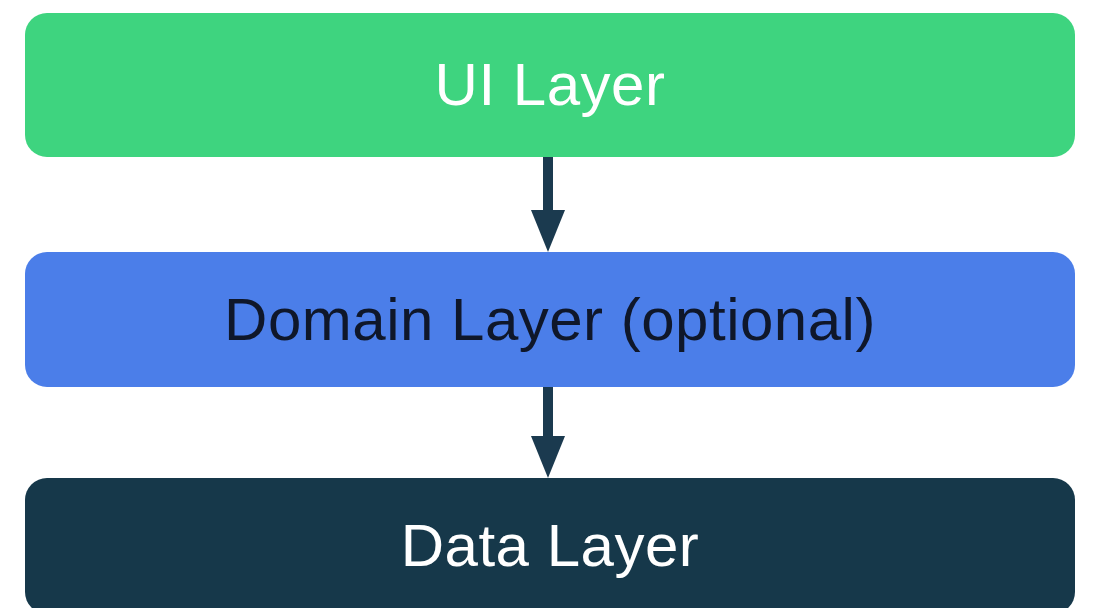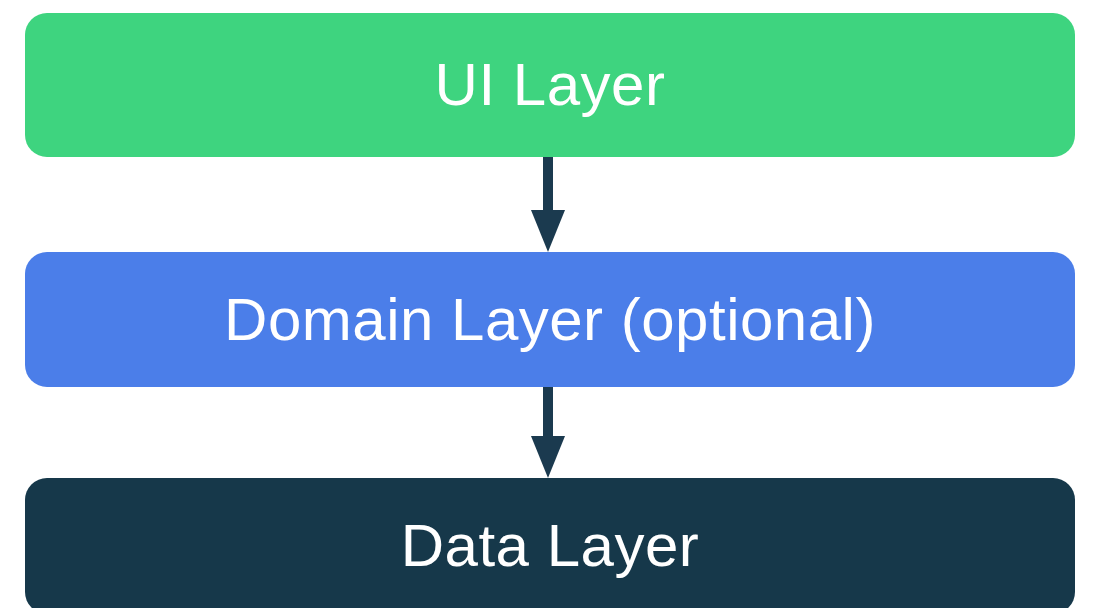--- a/index.html
+++ b/index.html
@@ -49,21 +49,21 @@
   <div class="layer-box" id="box-ui" style="background-color: rgb(62, 212, 127);">
     <span class="layer-label" style="color: rgb(255, 255, 255);">UI Layer</span>
   </div>
 
   <svg class="arrow" id="arrow-1" width="40" height="95" viewBox="0 0 40 95" style="color: rgb(27, 58, 79);">
     <rect x="15" y="0" width="10" height="57" fill="currentColor"></rect>
     <polygon points="3,53 37,53 20,95" fill="currentColor"></polygon>
   </svg>
 
   <div class="layer-box" id="box-domain" style="background-color: rgb(75, 126, 233);">
-    <span class="layer-label" style="color: #ffffff;">Domain Layer (optional)</span>
+    <span class="layer-label" style="color: #0f172a;">Domain Layer (optional)</span>
   </div>
 
   <svg class="arrow" id="arrow-2" width="40" height="91" viewBox="0 0 40 91" style="color: rgb(27, 58, 79);">
     <rect x="15" y="0" width="10" height="53" fill="currentColor"></rect>
     <polygon points="3,49 37,49 20,91" fill="currentColor"></polygon>
   </svg>
 
   <div class="layer-box" id="box-data" style="background-color: rgb(22, 56, 74);">
     <span class="layer-label" style="color: rgb(255, 255, 255); text-align: right;">Data Layer</span>
   </div>

